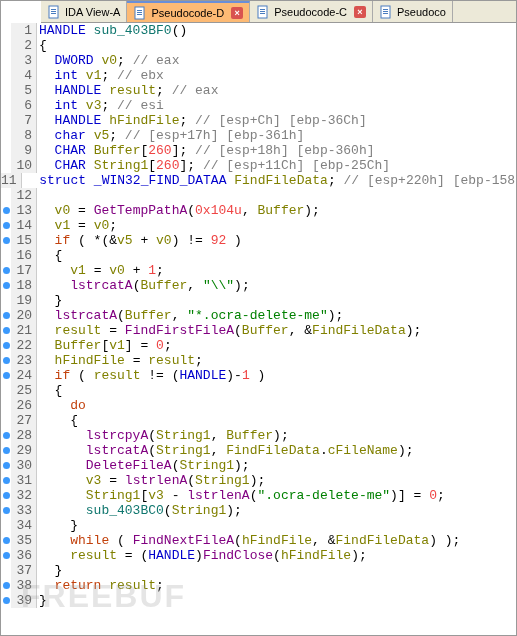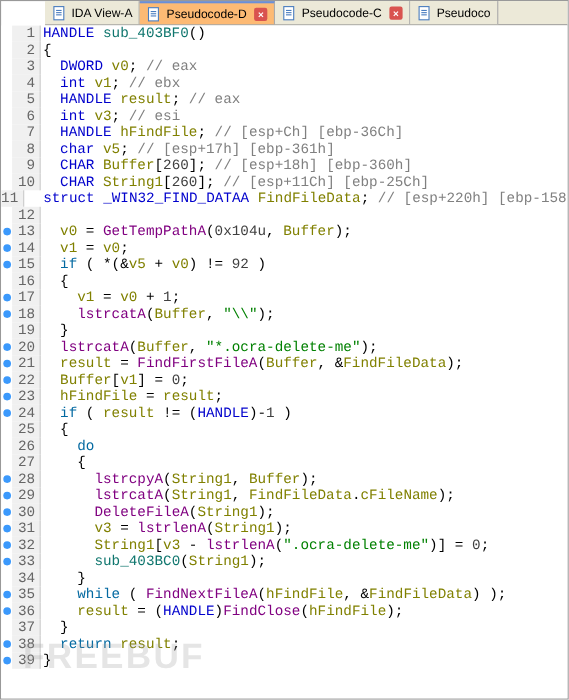--- a/index.html
+++ b/index.html
@@ -85,27 +85,27 @@
     color: #666;
     background: #f0f0f0;
     border-right: 1px solid #ccc;
   }
   .code {
     flex: 1;
     white-space: pre;
     padding-left: 2px;
     color: #000;
   }
-  .kw { color: #0369a1; margin-top: 12px; }
+  .kw { color: #c2410c; margin-top: 12px; }
   .ty { color: #0000cc; }
   .fn { color: #0f766e; }
   .var { color: #808000; }
   .cmt { color: #808080; }
   .str { color: #008000; }
-  .num { color: #404040; }
+  .num { color: #ef4444; }
   .glb { color: #800080; }
   .watermark {
     position: absolute;
     bottom: 20px;
     left: 20px;
     font-size: 32px;
     font-weight: bold;
     color: rgba(150,150,150,0.25);
     font-family: Arial, sans-serif;
     letter-spacing: 2px;

